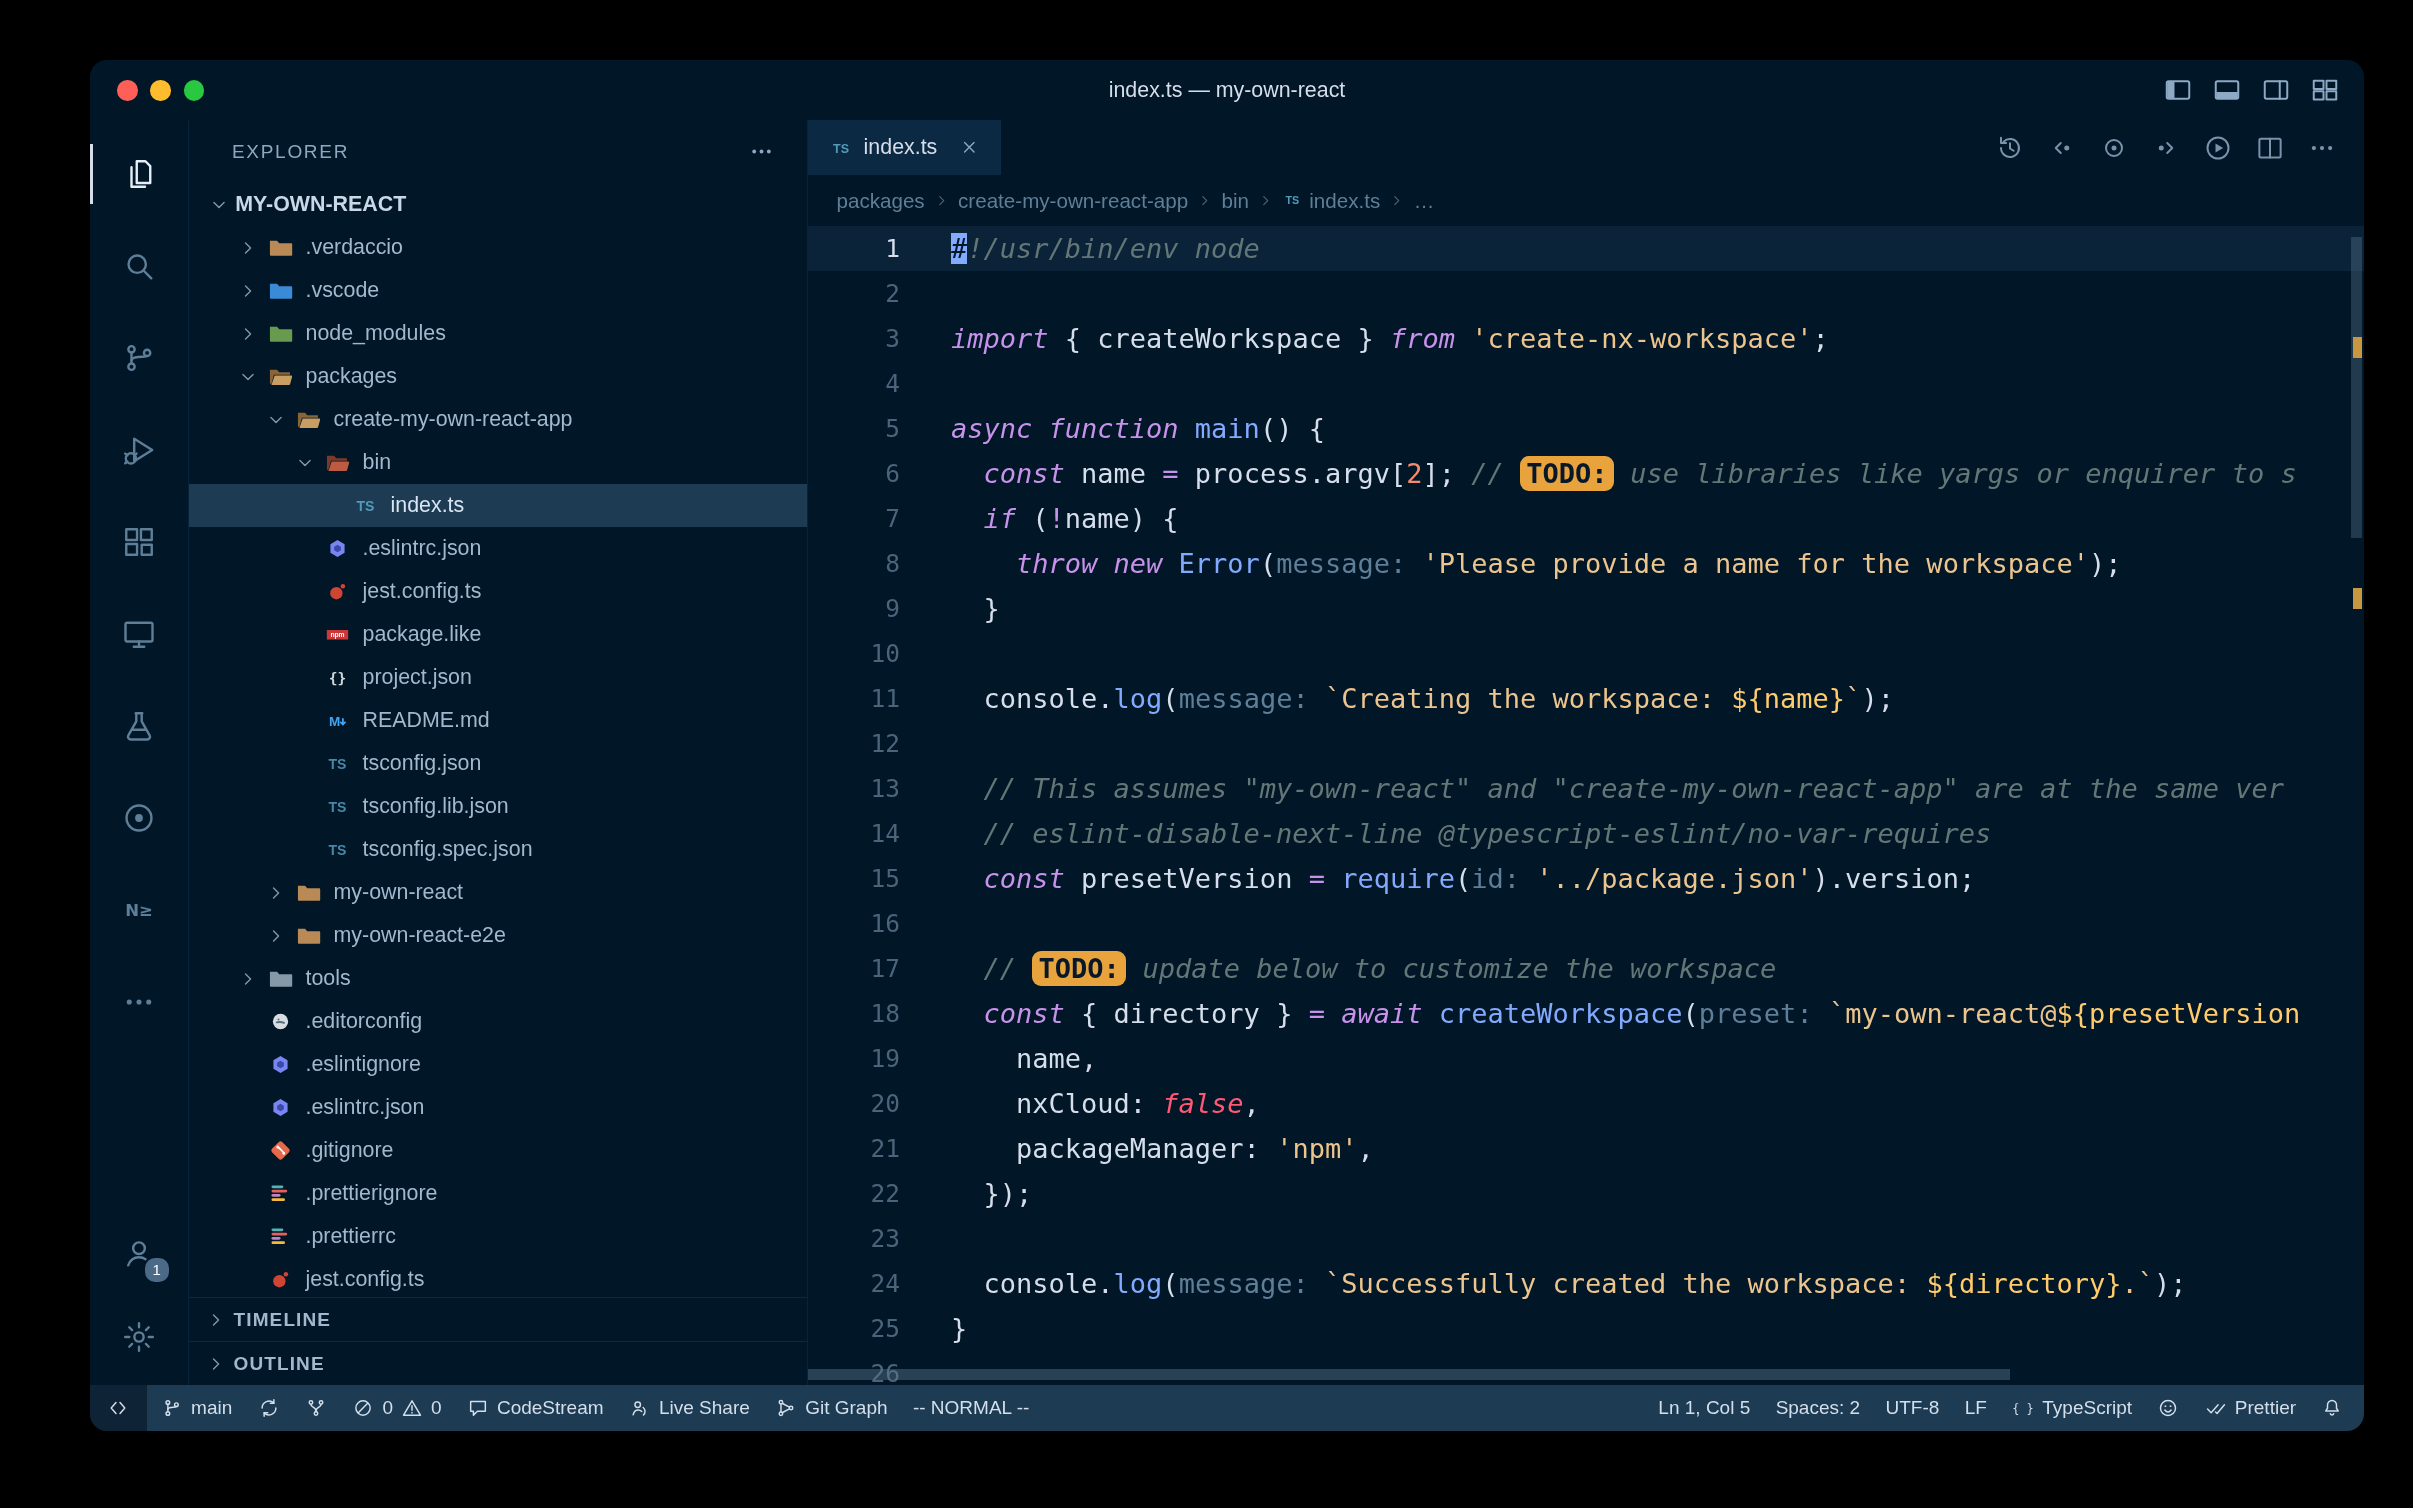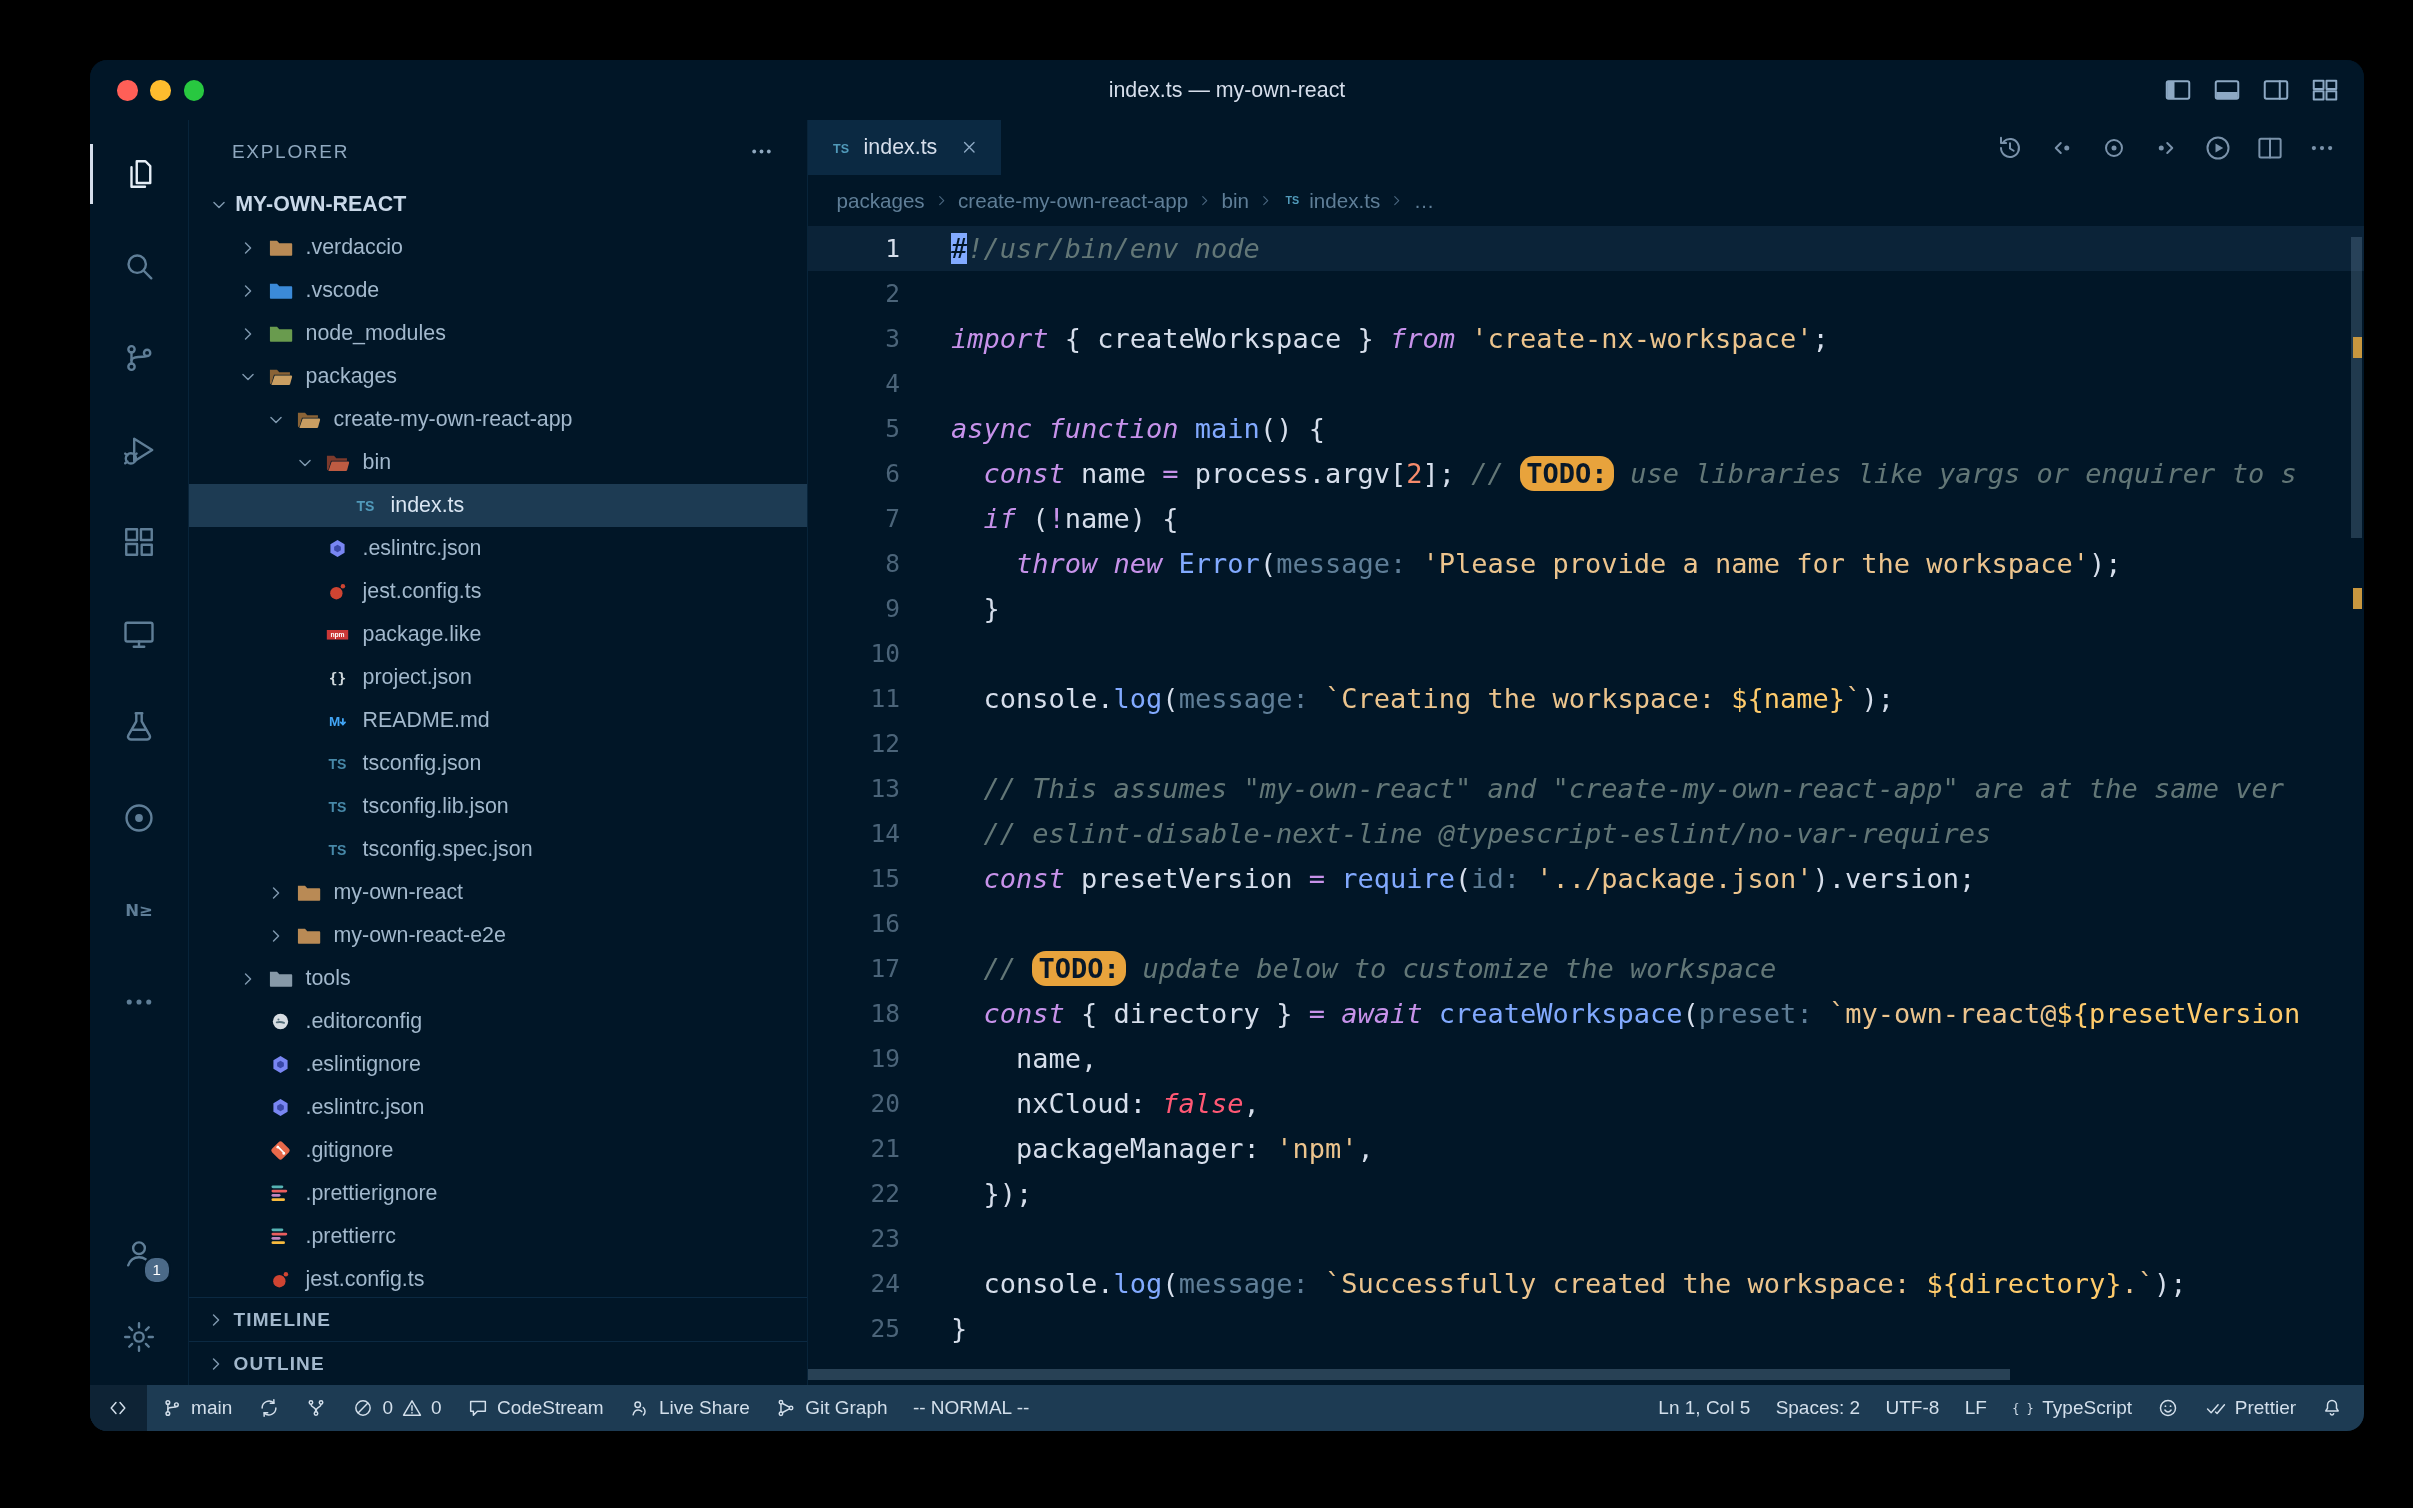--- a/index.html
+++ b/index.html
@@ -73,21 +73,21 @@
   .tk-k{color:#c792ea;font-style:italic}
   .tk-f{color:#82aaff}
   .tk-s{color:#ecc48d}
   .tk-v{color:#d6deeb}
   .tk-o{color:#c792ea}
   .tk-p{color:#d6deeb}
   .tk-n{color:#f78c6c}
   .tk-h{color:#5f7e97}
   .tk-tp{color:#ffcb6b}
   .tk-b{color:#ff5874;font-style:italic}
-  .tk-todo{background:#e8a33c;color:#07182a;font-weight:bold;font-style:normal;padding:1.6px 6.3px;border-radius:14px;}
+  .tk-todo{background:#e8a33c;color:#07182a;font-weight:bold;font-style:normal;padding:1.6px 6.3px;border-radius:9px;}
   .tk-cur{background:#82aaff;color:#011627;font-style:italic}
   .code-line.current .gutter{color:#d6deeb;}
   .v-thumb{position:absolute;right:1.6px;top:11px;width:11px;height:301px;background:rgba(95,126,151,.35);}
   .ov-mark{position:absolute;right:1.6px;width:9.5px;height:20.6px;background:#c8973f;}
   .ov-mark.m1{top:111px;} .ov-mark.m2{top:362px;}
   .h-thumb{position:absolute;left:0;bottom:4.7px;width:1202px;height:11px;background:rgba(95,126,151,.42);}
   
   .statusbar{height:46px;flex:0 0 auto;background:#1d3b53;display:flex;align-items:center;
              justify-content:space-between;color:#d3dfeb;font-size:19px;}
   .st-group{display:flex;align-items:stretch;height:100%;}
@@ -680,20 +680,21 @@
               <div class="code-line"><span class="gutter">16</span><span class="lc"></span></div>
               <div class="code-line"><span class="gutter">17</span><span class="lc"><span class="tk-c">  // </span><span class="tk-todo">TODO:</span><span class="tk-c"> update below to customize the workspace</span></span></div>
               <div class="code-line"><span class="gutter">18</span><span class="lc"><span class="tk-v">  </span><span class="tk-k">const </span><span class="tk-p">{ </span><span class="tk-v">directory</span><span class="tk-p"> } </span><span class="tk-o">= </span><span class="tk-k">await </span><span class="tk-f">createWorkspace</span><span class="tk-p">(</span><span class="tk-h">preset: </span><span class="tk-s">`my-own-react@</span><span class="tk-tp">${presetVersion</span></span></div>
               <div class="code-line"><span class="gutter">19</span><span class="lc"><span class="tk-v">    name</span><span class="tk-p">,</span></span></div>
               <div class="code-line"><span class="gutter">20</span><span class="lc"><span class="tk-v">    nxCloud</span><span class="tk-p">: </span><span class="tk-b">false</span><span class="tk-p">,</span></span></div>
               <div class="code-line"><span class="gutter">21</span><span class="lc"><span class="tk-v">    packageManager</span><span class="tk-p">: </span><span class="tk-s">'npm'</span><span class="tk-p">,</span></span></div>
               <div class="code-line"><span class="gutter">22</span><span class="lc"><span class="tk-p">  });</span></span></div>
               <div class="code-line"><span class="gutter">23</span><span class="lc"></span></div>
               <div class="code-line"><span class="gutter">24</span><span class="lc"><span class="tk-v">  console</span><span class="tk-p">.</span><span class="tk-f">log</span><span class="tk-p">(</span><span class="tk-h">message: </span><span class="tk-s">`Successfully created the workspace: </span><span class="tk-tp">${directory}</span><span class="tk-s">.`</span><span class="tk-p">);</span></span></div>
               <div class="code-line"><span class="gutter">25</span><span class="lc"><span class="tk-p">}</span></span></div>
+              <div class="code-line"><span class="gutter">26</span><span class="lc"></span></div>
             </div>
           <div class="v-thumb"></div>
           <div class="ov-mark m1"></div>
           <div class="ov-mark m2"></div>
           <div class="h-thumb"></div>
         </div>
       </div>
 
     </div>
 

